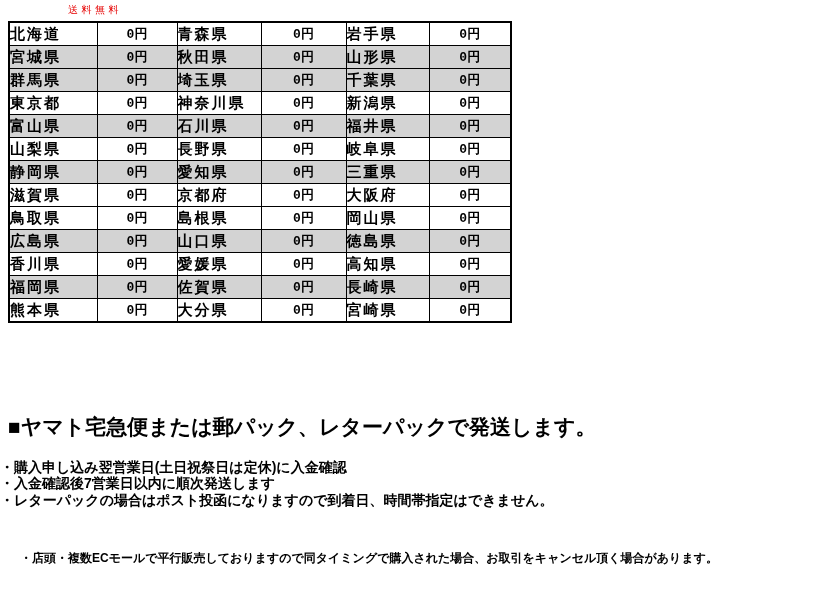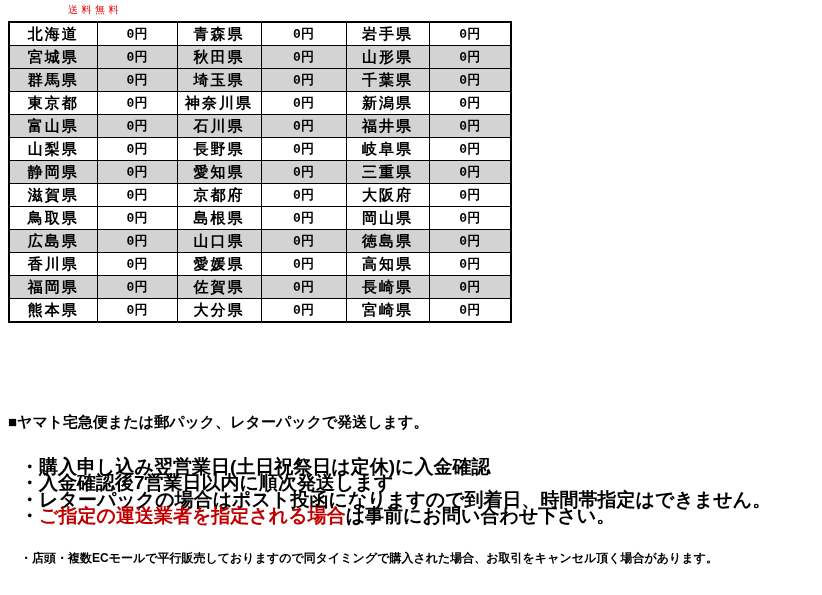--- a/index.html
+++ b/index.html
@@ -29,37 +29,36 @@
     height:22px;
     padding:0;
     overflow:hidden;
     white-space:nowrap;
     font-weight:bold;
   }
   table.fee-table tr.alt td{
     background:var(--row-alt,#d3d3d3);
   }
   td.pref{
-    text-align:center;
     font-size:15px;
     letter-spacing:2px;
   }
   td.fee{
     text-align:center;
     font-size:13px;
     padding-left:9px;
     font-family:Liberation Mono, monospace;
   }
   .notes-heading{
     position:absolute;left:8px;top:413px;margin:0;
-    font-size:15px;font-weight:bold;white-space:nowrap;
+    font-size:21px;font-weight:bold;white-space:nowrap;
   }
   .bullet-block{
-    position:absolute;left:20px;top:459px;
-    font-size:19px;font-weight:bold;line-height:16.3px;
+    position:absolute;left:0;top:459px;
+    font-size:14px;font-weight:bold;line-height:16.3px;
   }
   .note-line{margin:0;white-space:nowrap;}
   .red-text{color:var(--note-red,#c00000);}
   .note-line-small{
     position:absolute;left:8px;top:538px;margin:12px;
     font-size:12px;font-weight:bold;white-space:nowrap;
   }
 </style>
 </head>
 <body>
@@ -182,16 +181,15 @@
       </tr>
     </tbody>
 </table>
 
 <p class="notes-heading">■ヤマト宅急便または郵パック、レターパックで発送します。</p>
 
 <div class="bullet-block">
   <p class="note-line"><span>・</span><span>購入申し込み翌営業日(土日祝祭日は定休)に入金確認</span></p>
   <p class="note-line"><span>・</span><span>入金確認後7営業日以内に順次発送します</span></p>
   <p class="note-line"><span>・</span><span>レターパックの場合はポスト投函になりますので到着日、時間帯指定はできません。</span></p>
-  <p class="note-line"><span>・</span><span class="red-text">ご指定の運送業者を指定される場合</span><span>は事前にお問い合わせ下さい。</span></p>
 </div>
 
 <p class="note-line-small"><span>・</span><span>店頭・複数ECモールで平行販売しておりますので同タイミングで購入された場合、お取引をキャンセル頂く場合があります。</span></p>
 
 </body></html>

